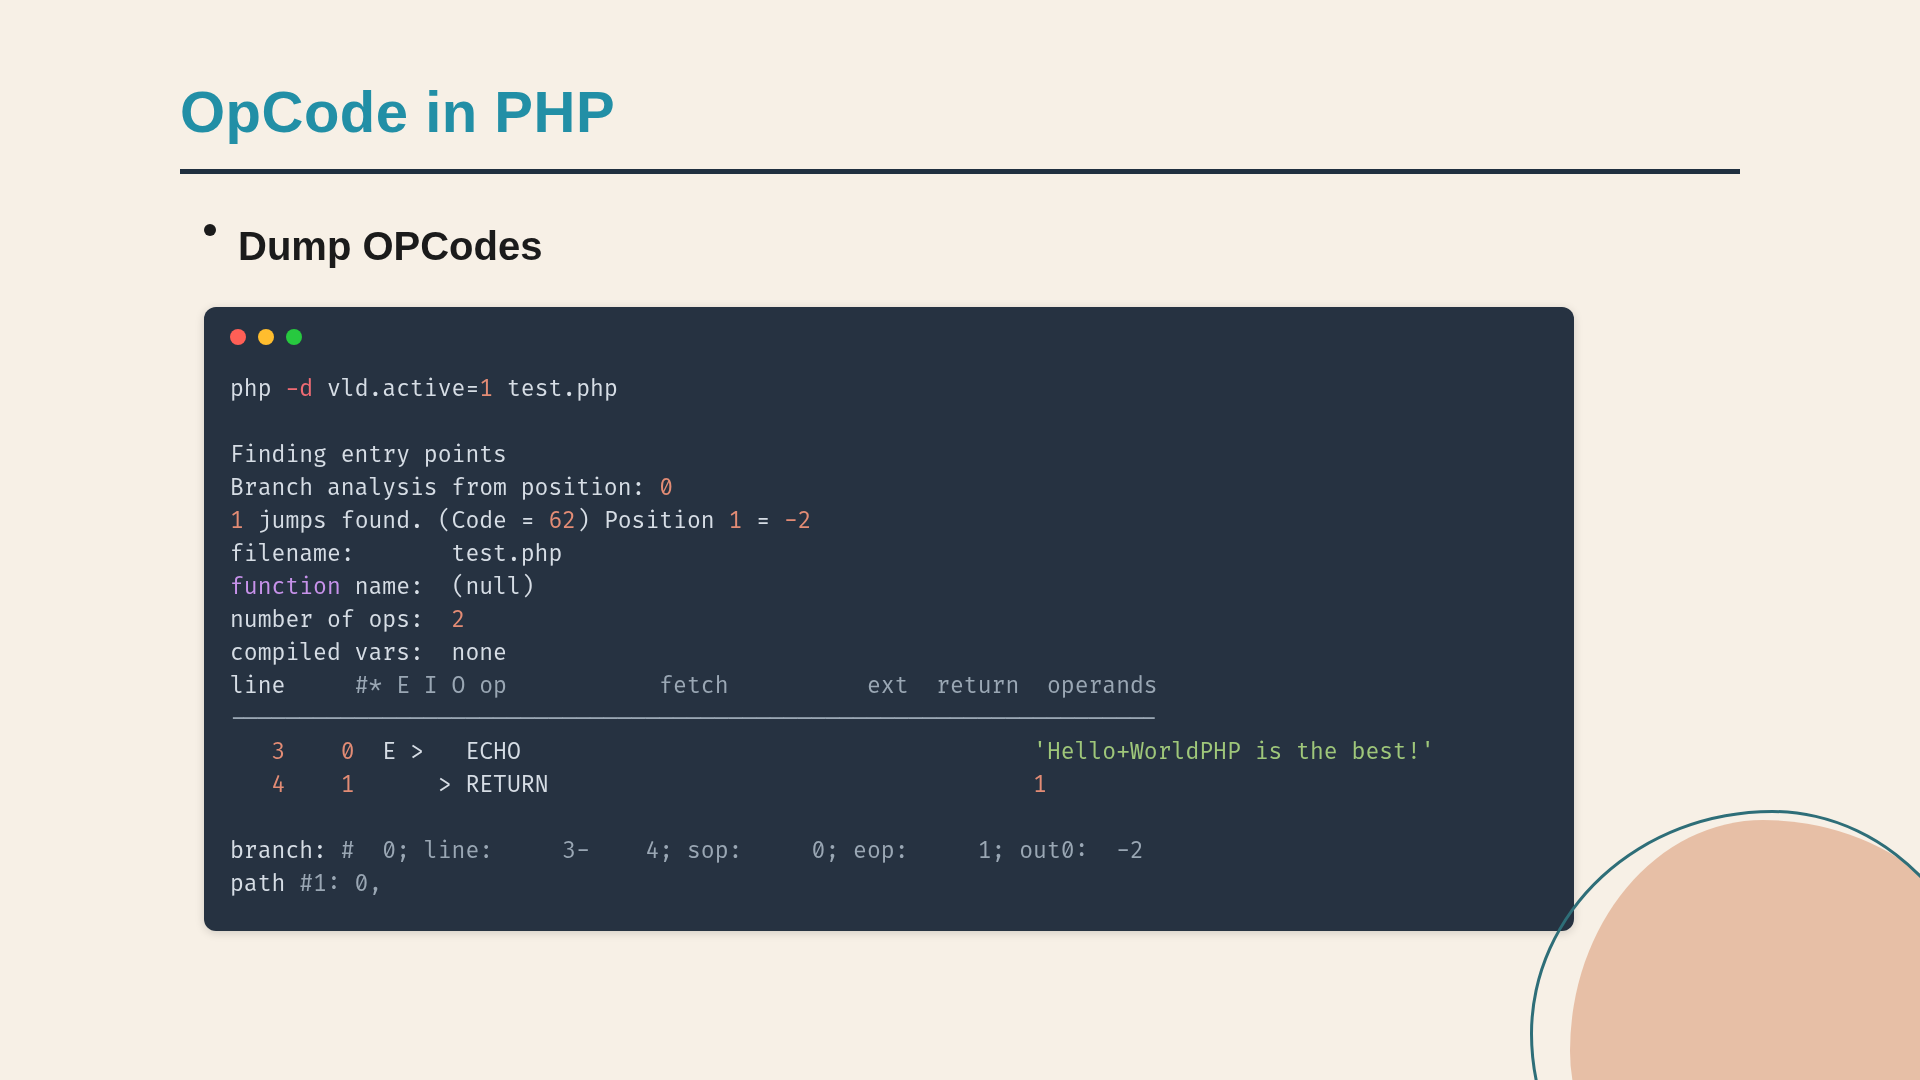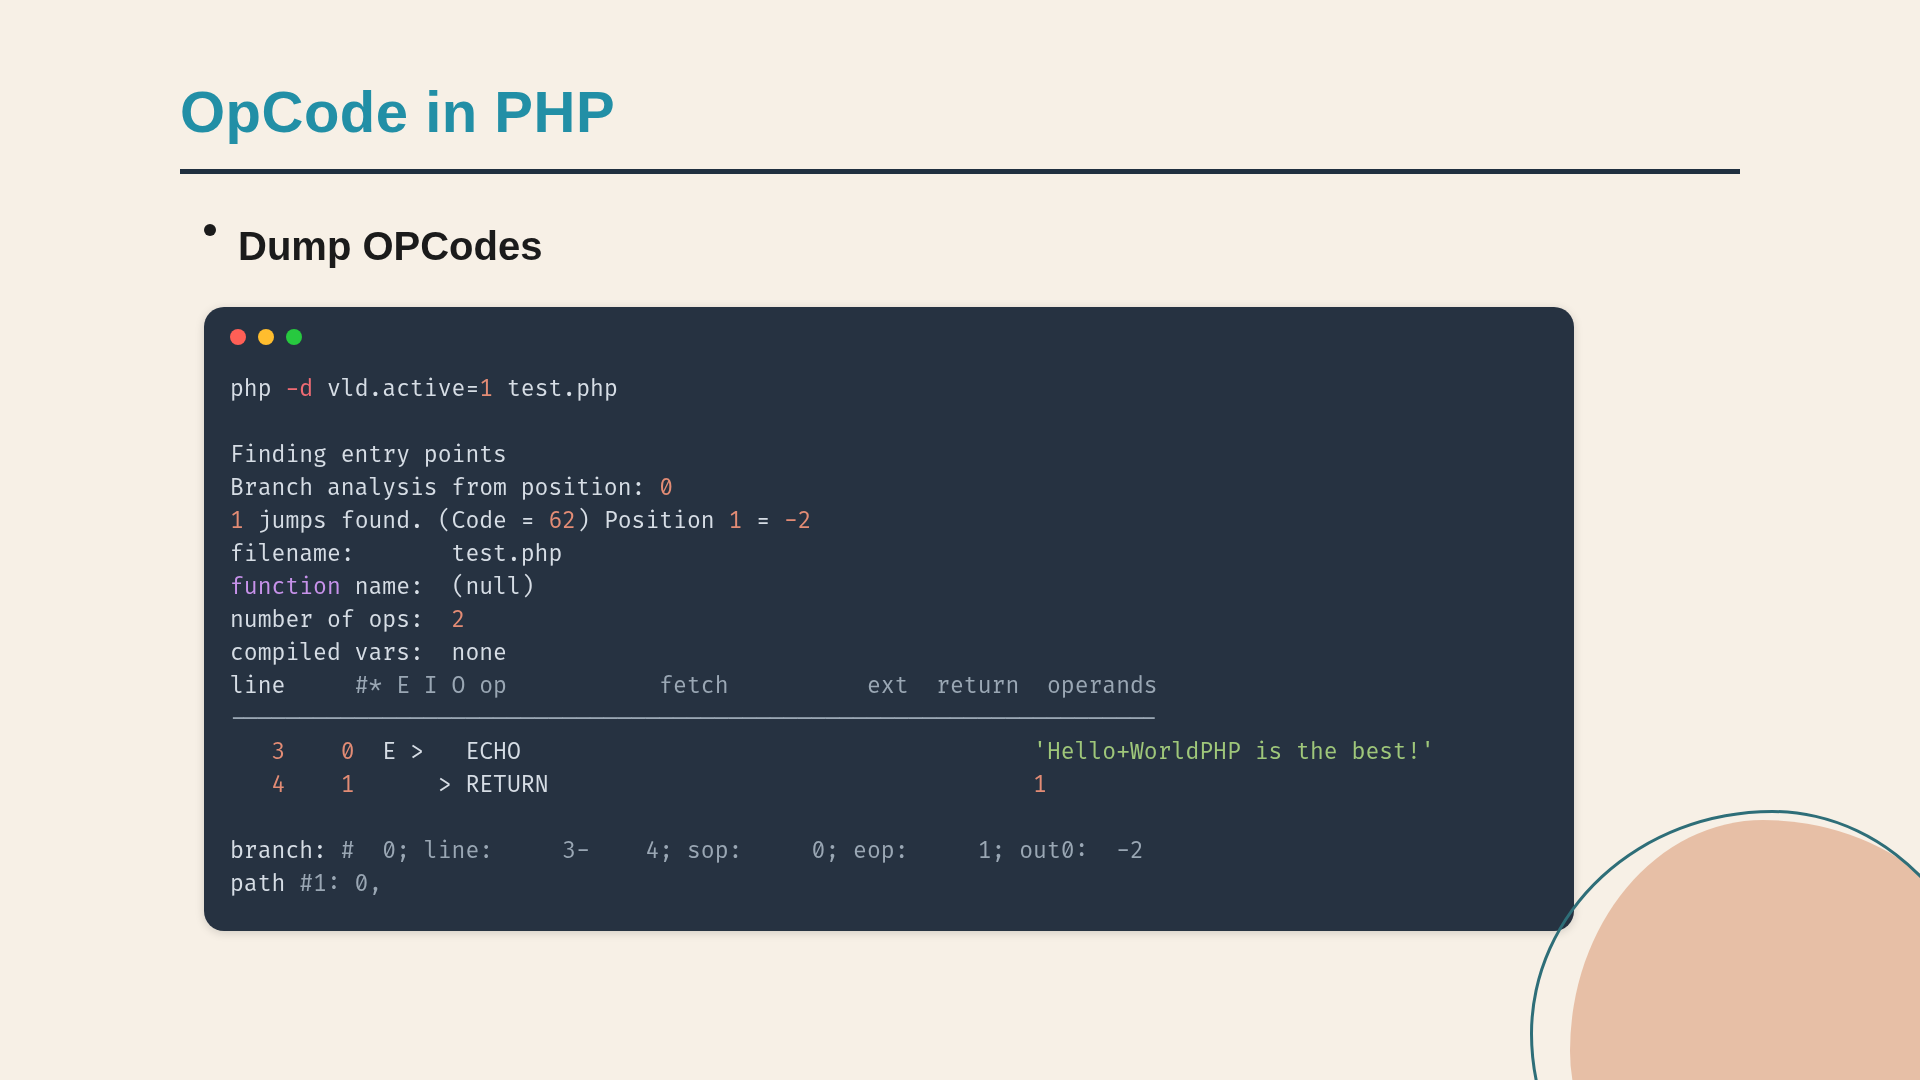--- a/index.html
+++ b/index.html
@@ -46,21 +46,21 @@
   .bullet-text {
     font-size: 40px;
     font-weight: 800;
     color: #1b1b1b;
   }
 
   .codebox {
     width: 1370px;
     margin-left: 24px;
     background: #263241;
-    border-radius: 20px;
+    border-radius: 12px;
     padding: 22px 26px 30px 26px;
     box-sizing: border-box;
     box-shadow: 0 2px 10px rgba(0,0,0,0.15);
   }
   .traffic {
     display: flex;
     gap: 12px;
     margin-bottom: 28px;
   }
   .traffic span {

